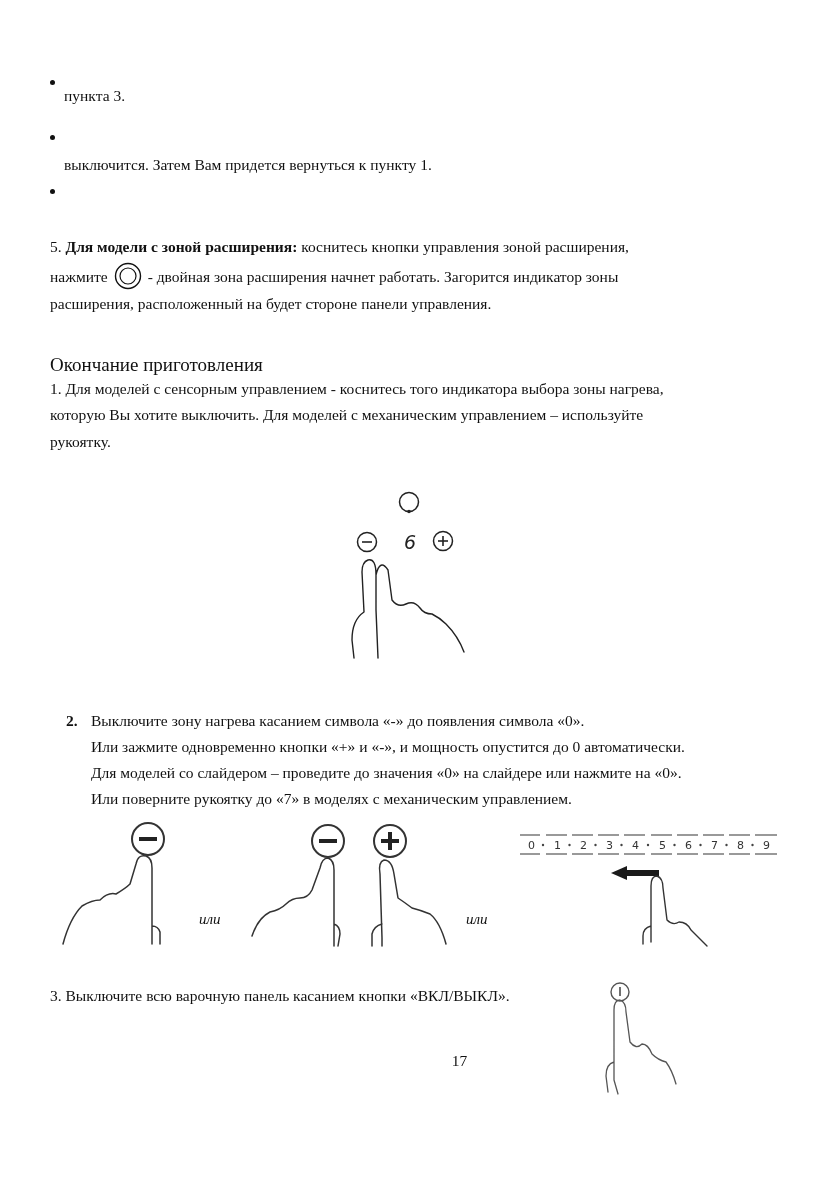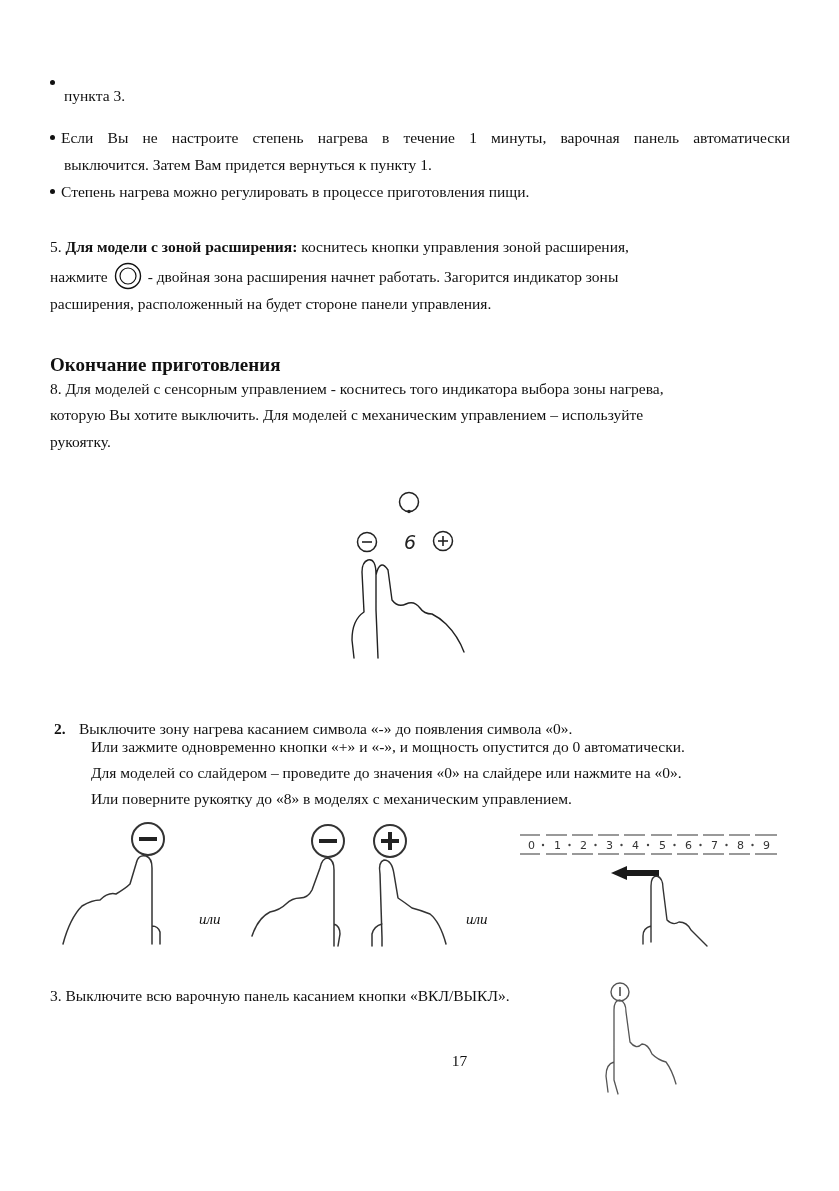--- a/index.html
+++ b/index.html
@@ -36,21 +36,21 @@
     .justify {
       text-align: justify;
       text-align-last: justify;
       white-space: normal;
     }
     b, .bold { font-weight: bold; }
     h2.heading {
       position: absolute;
       margin: 0;
       font-size: 19px;
-      font-weight: bold;
+      font-weight: normal;
       line-height: 24px;
     }
     .double-ring-icon {
       display: inline-block;
       width: 28px;
       height: 28px;
       vertical-align: middle;
       position: relative;
       top: -2px;
       margin: 0 6px;
@@ -79,44 +79,44 @@
 
 <div class="line" style="left:50px; top:73px; width:740px;">
   <div class="justify" style="white-space:normal;">
     <span class="bullet-dot"></span>
   </div>
 </div>
 <div class="line" style="left:64px; top:86px;">пункта 3.</div>
 
 <div class="line" style="left:50px; top:128px; width:740px;">
   <div class="justify">
-    <span class="bullet-dot"></span><span>Если Вы не настроите степень нагрева в течение 1 минуты, варочная панель автоматически</span>
+    <span class="bullet-dot"></span>
   </div>
 </div>
 <div class="line" style="left:64px; top:155px;">выключится. Затем Вам придется вернуться к пункту 1.</div>
 
 <div class="line" style="left:50px; top:182px;">
-  <span class="bullet-dot"></span><span>Степень нагрева можно регулировать в процессе приготовления пищи.</span>
+  <span class="bullet-dot"></span>
 </div>
 
 <div class="line" style="left:50px; top:237px;text-align:right;">
   <span>5.</span>
   <span class="bold">Для модели с зоной расширения:</span><span> коснитесь кнопки управления зоной расширения,</span>
 </div>
 <div class="line" style="left:50px; top:264px;">
   <span>нажмите</span><svg class="double-ring-icon" viewBox="0 0 28 28">
     <circle cx="14" cy="14" r="12.5" fill="none" stroke="#111" stroke-width="1.4"></circle>
     <circle cx="14" cy="14" r="8" fill="none" stroke="#111" stroke-width="1.2"></circle>
   </svg><span>- двойная зона расширения начнет работать. Загорится индикатор зоны</span>
 </div>
 <div class="line" style="left:50px; top:294px;">расширения, расположенный на будет стороне панели управления.</div>
 
 <h2 class="heading" style="left:50px; top:353px;">Окончание приготовления</h2>
 
-<div class="line" style="left:50px; top:379px;">8. Для моделей с сенсорным управлением - коснитесь того индикатора выбора зоны нагрева,</div>
+<div class="line" style="left:50px; top:379px;">1. Для моделей с сенсорным управлением - коснитесь того индикатора выбора зоны нагрева,</div>
 <div class="line" style="left:50px; top:405px;">которую Вы хотите выключить. Для моделей с механическим управлением – используйте</div>
 <div class="line" style="left:50px; top:432px;">рукоятку.</div>
 
 <svg class="fig" style="left:340px; top:480px;" width="170" height="190" viewBox="0 0 170 190">
   <g>
     <circle cx="69" cy="22" r="9.5" fill="none" stroke="#222" stroke-width="1.5"></circle>
     <circle cx="69" cy="31.5" r="1.8" fill="#222"></circle>
   </g>
   <g>
     <circle cx="27" cy="62" r="9.5" fill="none" stroke="#222" stroke-width="1.5"></circle>
@@ -124,26 +124,26 @@
   </g>
   <text x="70" y="69" text-anchor="middle" font-family="DejaVu Sans, sans-serif" font-size="19" font-style="italic" fill="#222">6</text>
   <g>
     <circle cx="103" cy="61" r="9.5" fill="none" stroke="#222" stroke-width="1.5"></circle>
     <line x1="98" y1="61" x2="108" y2="61" stroke="#222" stroke-width="1.6"></line>
     <line x1="103" y1="56" x2="103" y2="66" stroke="#222" stroke-width="1.6"></line>
   </g>
   <path d="M38 178 L36 130 L36 95 Q36 78 28 80 Q22 82 22 92 L24 132 Q12 140 12 160 L14 178 M38 178 M36 95 Q40 78 48 90 L52 120 Q58 128 66 124 Q74 120 80 128 Q84 134 92 134 Q100 138 106 144 Q118 156 124 172" fill="none" stroke="#222" stroke-width="1.4" stroke-linejoin="round" stroke-linecap="round"></path>
 </svg>
 
-<div class="line" style="left:54px; top:711px;margin-top:8px;">
+<div class="line" style="left:66px; top:711px;">
   <span class="bold" style="display:inline-block; width:25px;">2.</span><span>Выключите зону нагрева касанием символа «-» до появления символа «0».</span>
 </div>
 <div class="line" style="left:91px; top:737px;">Или зажмите одновременно кнопки «+» и «-», и мощность опустится до 0 автоматически.</div>
 <div class="line" style="left:91px; top:763px;">Для моделей со слайдером – проведите до значения «0» на слайдере или нажмите на «0».</div>
-<div class="line" style="left:91px; top:789px;">Или поверните рукоятку до «8» в моделях с механическим управлением.</div>
+<div class="line" style="left:91px; top:789px;">Или поверните рукоятку до «7» в моделях с механическим управлением.</div>
 
 <svg class="fig" style="left:60px; top:818px;" width="130" height="132" viewBox="0 0 130 132">
   <g>
     <circle cx="88" cy="21" r="16" fill="none" stroke="#333" stroke-width="2"></circle>
     <line x1="79" y1="21" x2="97" y2="21" stroke="#222" stroke-width="4"></line>
   </g>
   <path d="M3 126 Q10 100 22 88 Q32 82 40 82 Q48 74 56 76 Q66 70 70 66 L76 46 Q78 36 86 38 Q92 40 92 50 L92 120 M92 108 Q98 108 100 114 L100 126 M92 120 L92 126" fill="none" stroke="#333" stroke-width="1.5" stroke-linejoin="round" stroke-linecap="round"></path>
 </svg>
 <div class="ili" style="left:199px; top:911px;">или</div>
 

